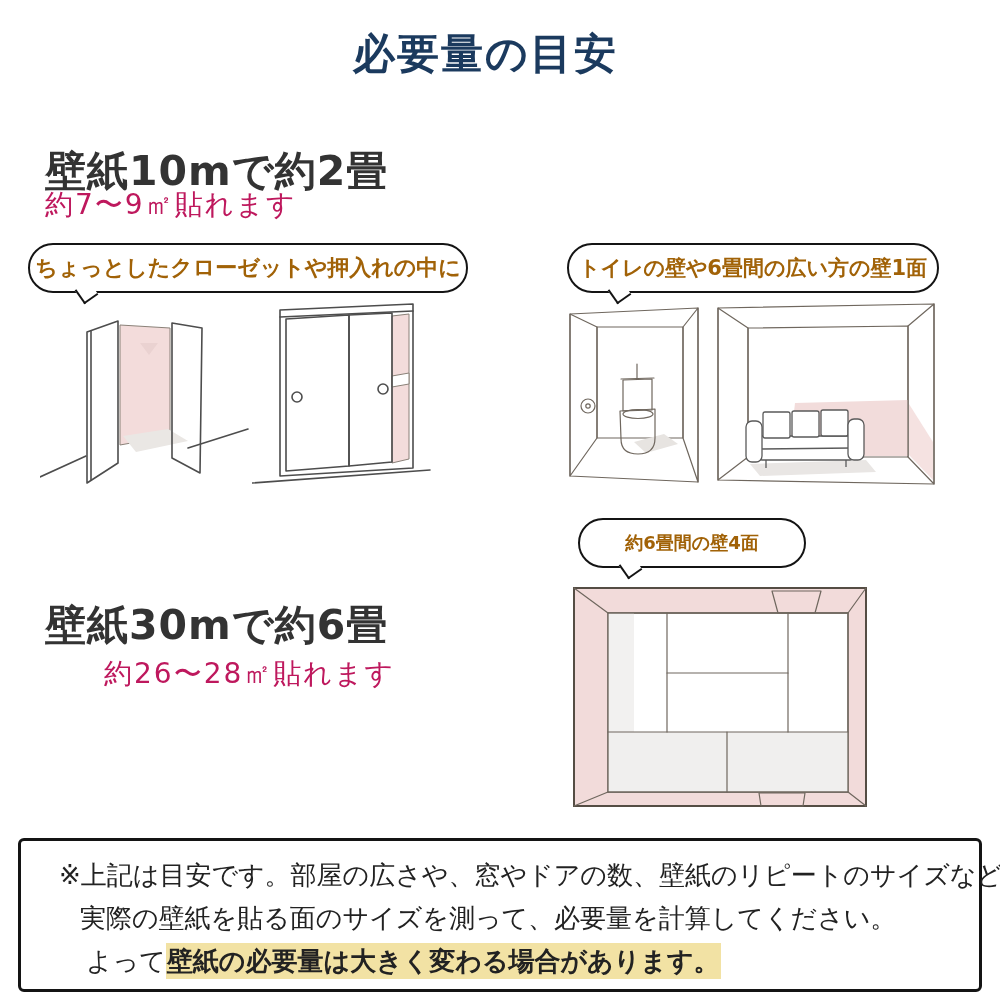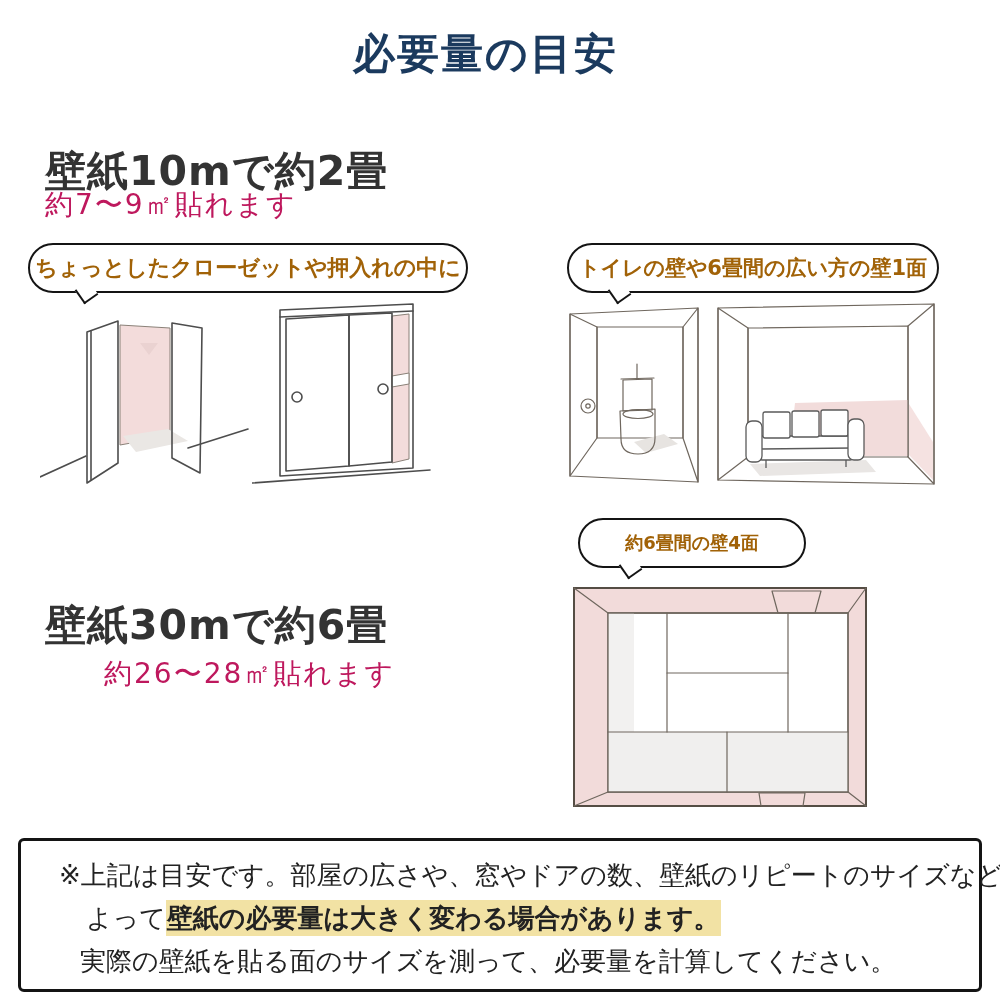--- a/index.html
+++ b/index.html
@@ -153,17 +153,17 @@
       <line class="rm" x1="36" y1="146" x2="276" y2="146"></line>
       <line class="rm" x1="155" y1="146" x2="155" y2="206"></line>
     </g>
     <polygon class="rm" points="200,5 249,5 243,27 206,27" fill="#fff"></polygon>
     <polygon class="rm" points="187,207 233,207 231,220 189,220" fill="#fff"></polygon>
     <polygon points="36,27 276,27 276,206 36,206" fill="none" stroke="#6f675e" stroke-width="1.3"></polygon>
   </svg>
 
   <div class="note-box">
     <div class="note-line note-line-1">※上記は目安です。部屋の広さや、窓やドアの数、壁紙のリピートのサイズなどに</div>
+    <div class="note-line note-line-3">実際の壁紙を貼る面のサイズを測って、必要量を計算してください。</div>
     <div class="note-line note-line-2"><span>よって</span><span class="hl">壁紙の必要量は大きく変わる場合があります。</span></div>
-    <div class="note-line note-line-3">実際の壁紙を貼る面のサイズを測って、必要量を計算してください。</div>
   </div>
 
 </div>
 
 </body></html>

